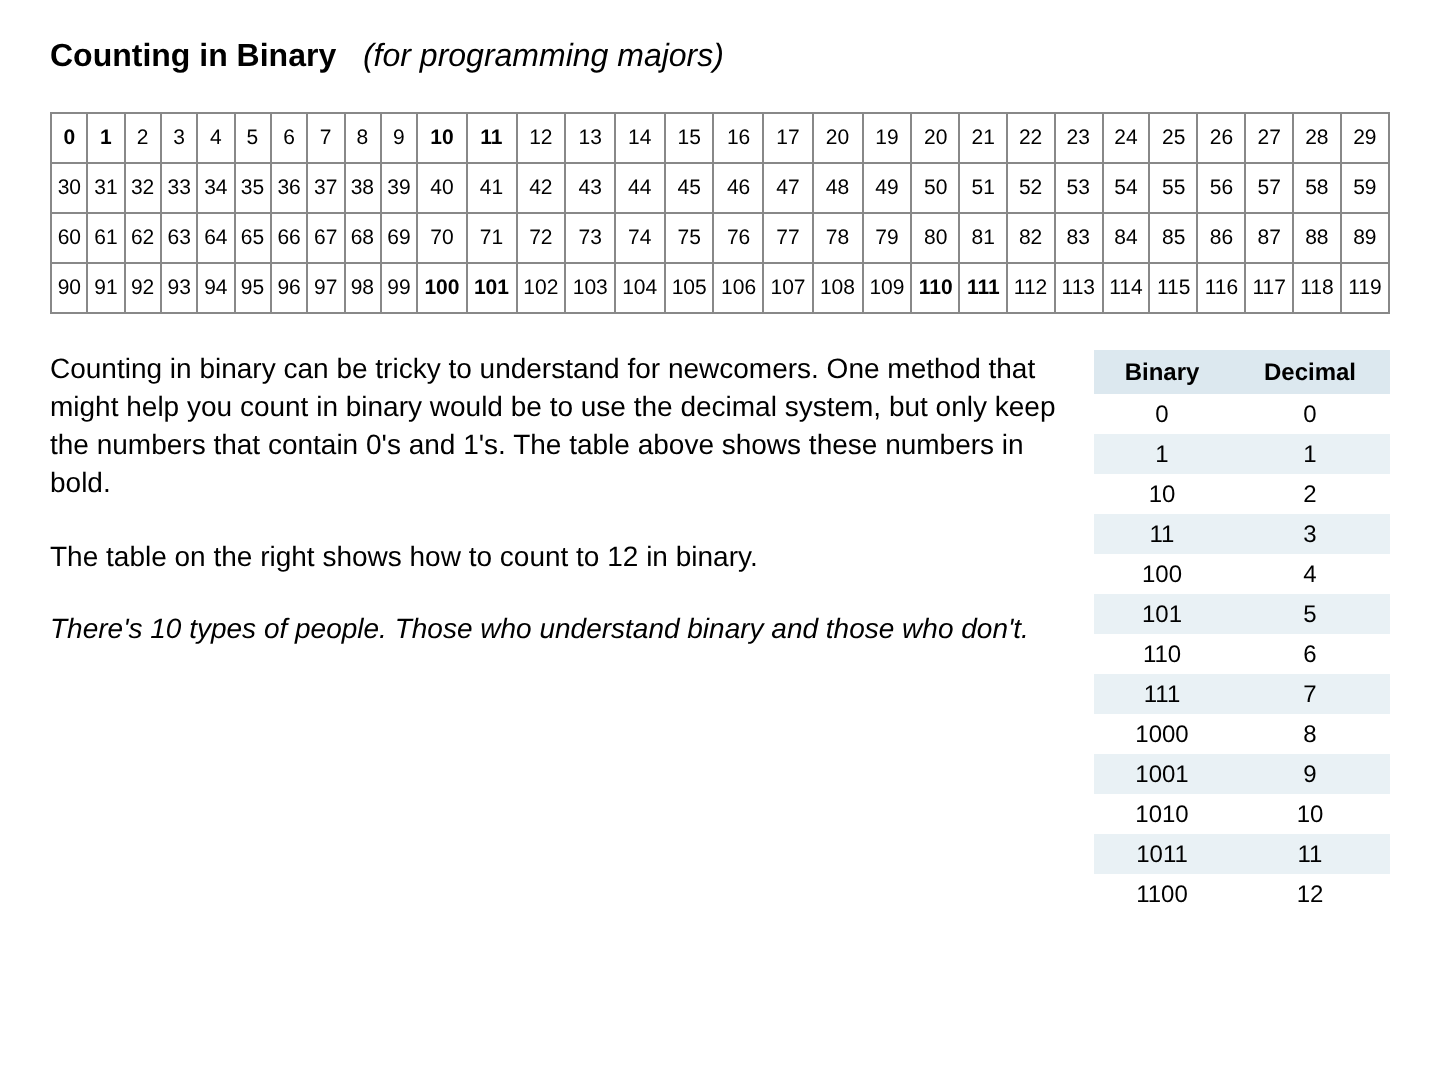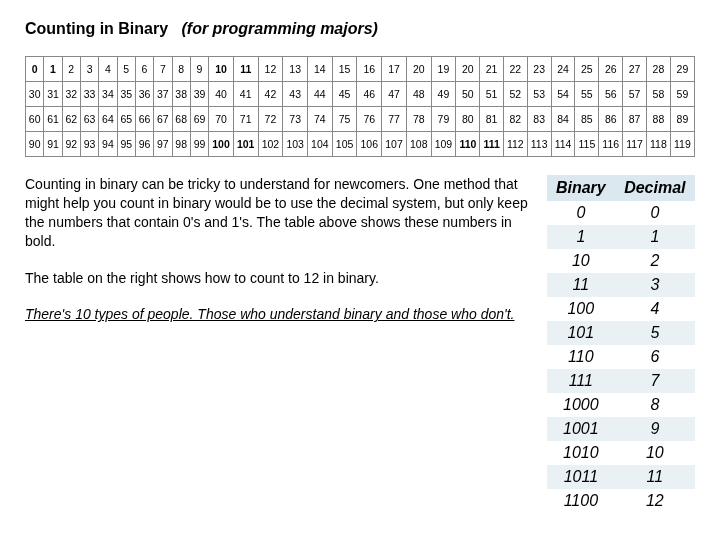--- a/index.html
+++ b/index.html
@@ -10,21 +10,21 @@
     font-size: 12px;
     color: #000;
     background: #fff;
     width: 720px;
   }
   h2 {
     margin: 0 0 18px 0;
     font-size: 16px;
     font-weight: bold;
   }
-  h2 .sub { font-style: italic; font-weight: bold; }
+  h2 .sub { font-style: italic; font-weight: normal; }
   table.grid {
     border-collapse: collapse;
     width: 100%;
     font-size: 10.5px;
   }
   table.grid td {
     border: 1px solid #888;
     text-align: center;
     padding: 6px 2px;
     white-space: nowrap;
@@ -39,38 +39,37 @@
     flex: 1;
     font-size: 14px;
     line-height: 1.35;
   }
   .text-col p { margin: 0 0  18px 0; }
   .text-col p + p { margin-top: 18px; }
   .side-col { width: 148px; }
   table.conv {
     border-collapse: collapse;
     width: 100%;
-    font-size: 16px;
-    font-style: italic;
+    font-size: 12px;
   }
   table.conv th {
     background: #dce8ef;
     padding: 4px 6px;
     font-weight: bold;
     text-align: center;
     border: none;
   }
   table.conv td {
     padding: 3px 6px;
     text-align: center;
     border: none;
   }
   table.conv tbody tr:nth-child(odd) td { background: #fff; }
   table.conv tbody tr:nth-child(even) td { background: #e9f1f5; }
-  .italic { font-style: italic; text-decoration: underline; }
+  .italic { font-style: italic; }
 </style>
 </head>
 <body>
 
 <h2>
   <span>Counting in Binary</span>
   <span>&nbsp;</span>
   <span class="sub">(for programming majors)</span>
 </h2>
 

